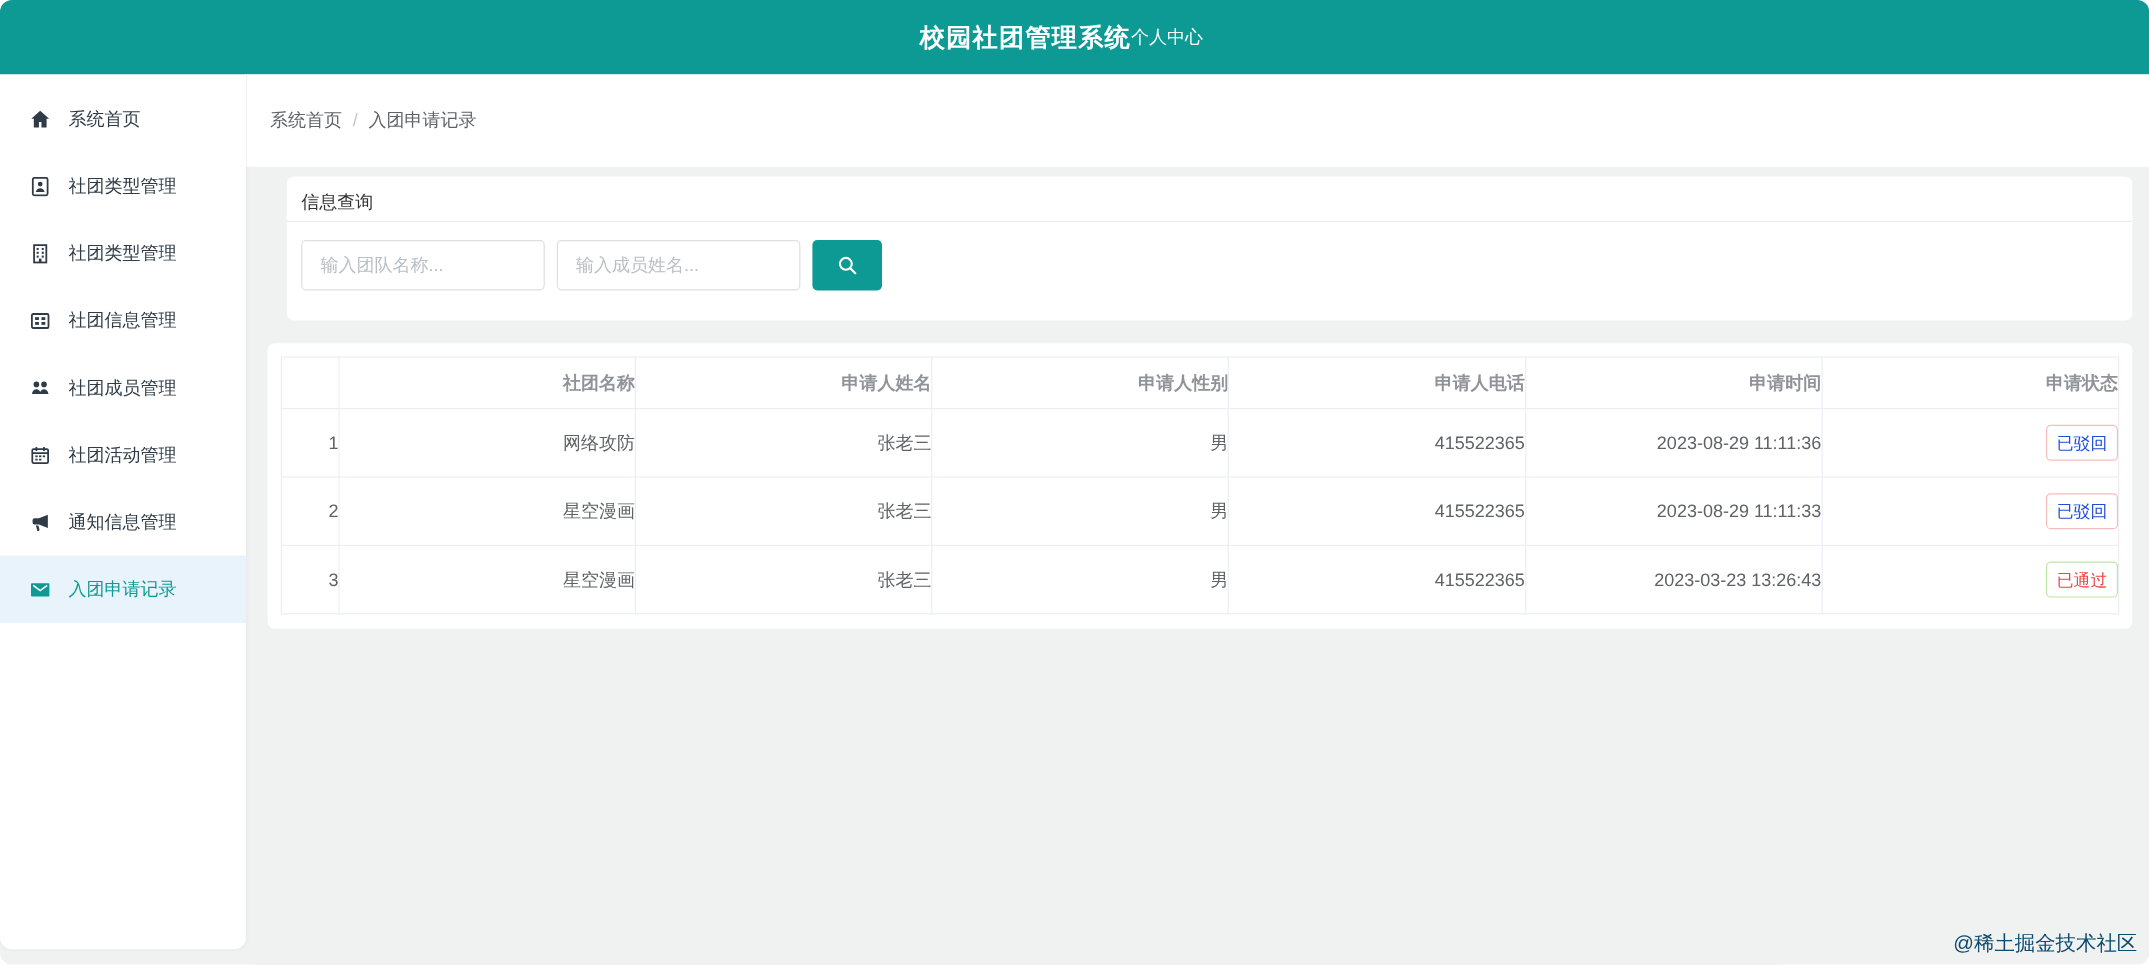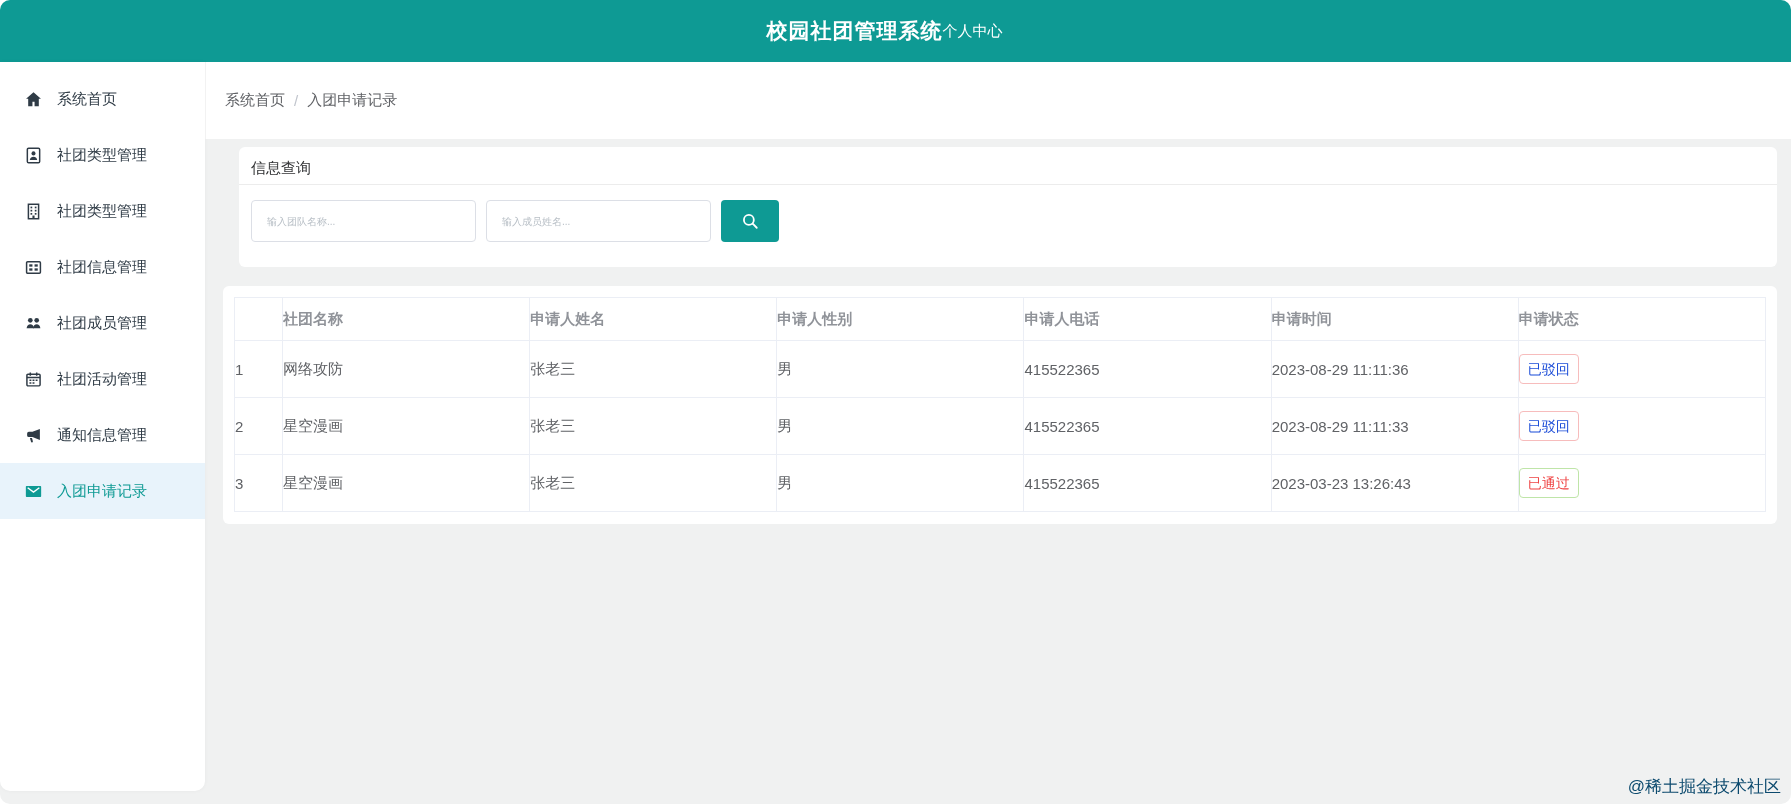--- a/index.html
+++ b/index.html
@@ -45,35 +45,35 @@
   .crumb.current { cursor: default; }
   .crumb-sep { color: #c0c4cc; }
   .content-body { padding: 8px 14px 0 18px; }
   .card { background: #fff; border-radius: 6px; }
   
   .query-card { height: 120px; margin-bottom: 19px; margin-left: 16px; }
   .card-title { font-size: 15px; color: #303133; padding: 12px 12px 6px 12px; }
   .card-divider { height: 1px; background: #ececec; }
   .query-row { display: flex; align-items: center; gap: 10px; padding: 15px 12px 0 12px; }
   .q-input {
-    width: 225px; height: 42px; border: 1px solid #dcdfe6; border-radius: 4px;
-    padding: 0 15px; font-size: 10px; color: #606266; outline: none;
+    width: 203px; height: 42px; border: 1px solid #dcdfe6; border-radius: 4px;
+    padding: 0 15px; font-size: 15px; color: #606266; outline: none;
     font-family: inherit;
   }
   .q-input::placeholder { color: #b8bfc6; }
   .search-btn {
     width: 58px; height: 42px; background: #0e9a94; border: none; border-radius: 4px;
     display: inline-flex; align-items: center; justify-content: center; cursor: pointer;
   }
   .search-btn .icon { display: inline-flex; }
   
   .table-card { padding: 11px; min-height: 238px; }
   table.records { width: 100%; border-collapse: collapse; table-layout: fixed; }
   .records th, .records td {
-    border: 1px solid #ebeef5; text-align: left; overflow: hidden; white-space: nowrap;
+    border: 1px solid #ebeef5; text-align: right; overflow: hidden; white-space: nowrap;
   }
   .records thead th { height: 43px; color: #909399; font-size: 15px; font-weight: bold; background: #fff; }
   .records tbody td { height: 57px; color: #606266; font-size: 15px; background: #fff; }
   .col-idx { width: 48px; }
   .badge {
     display: inline-block; padding: 7px 8px; line-height: 1;
     border-radius: 4px; font-size: 14px; border: 1px solid transparent; background: #fff;
   }
   .badge.rejected { color: #1d4ed8; border-color: #f7bcbc; }
   .badge.approved { color: #ef4444; border-color: #bfe5a8; }

